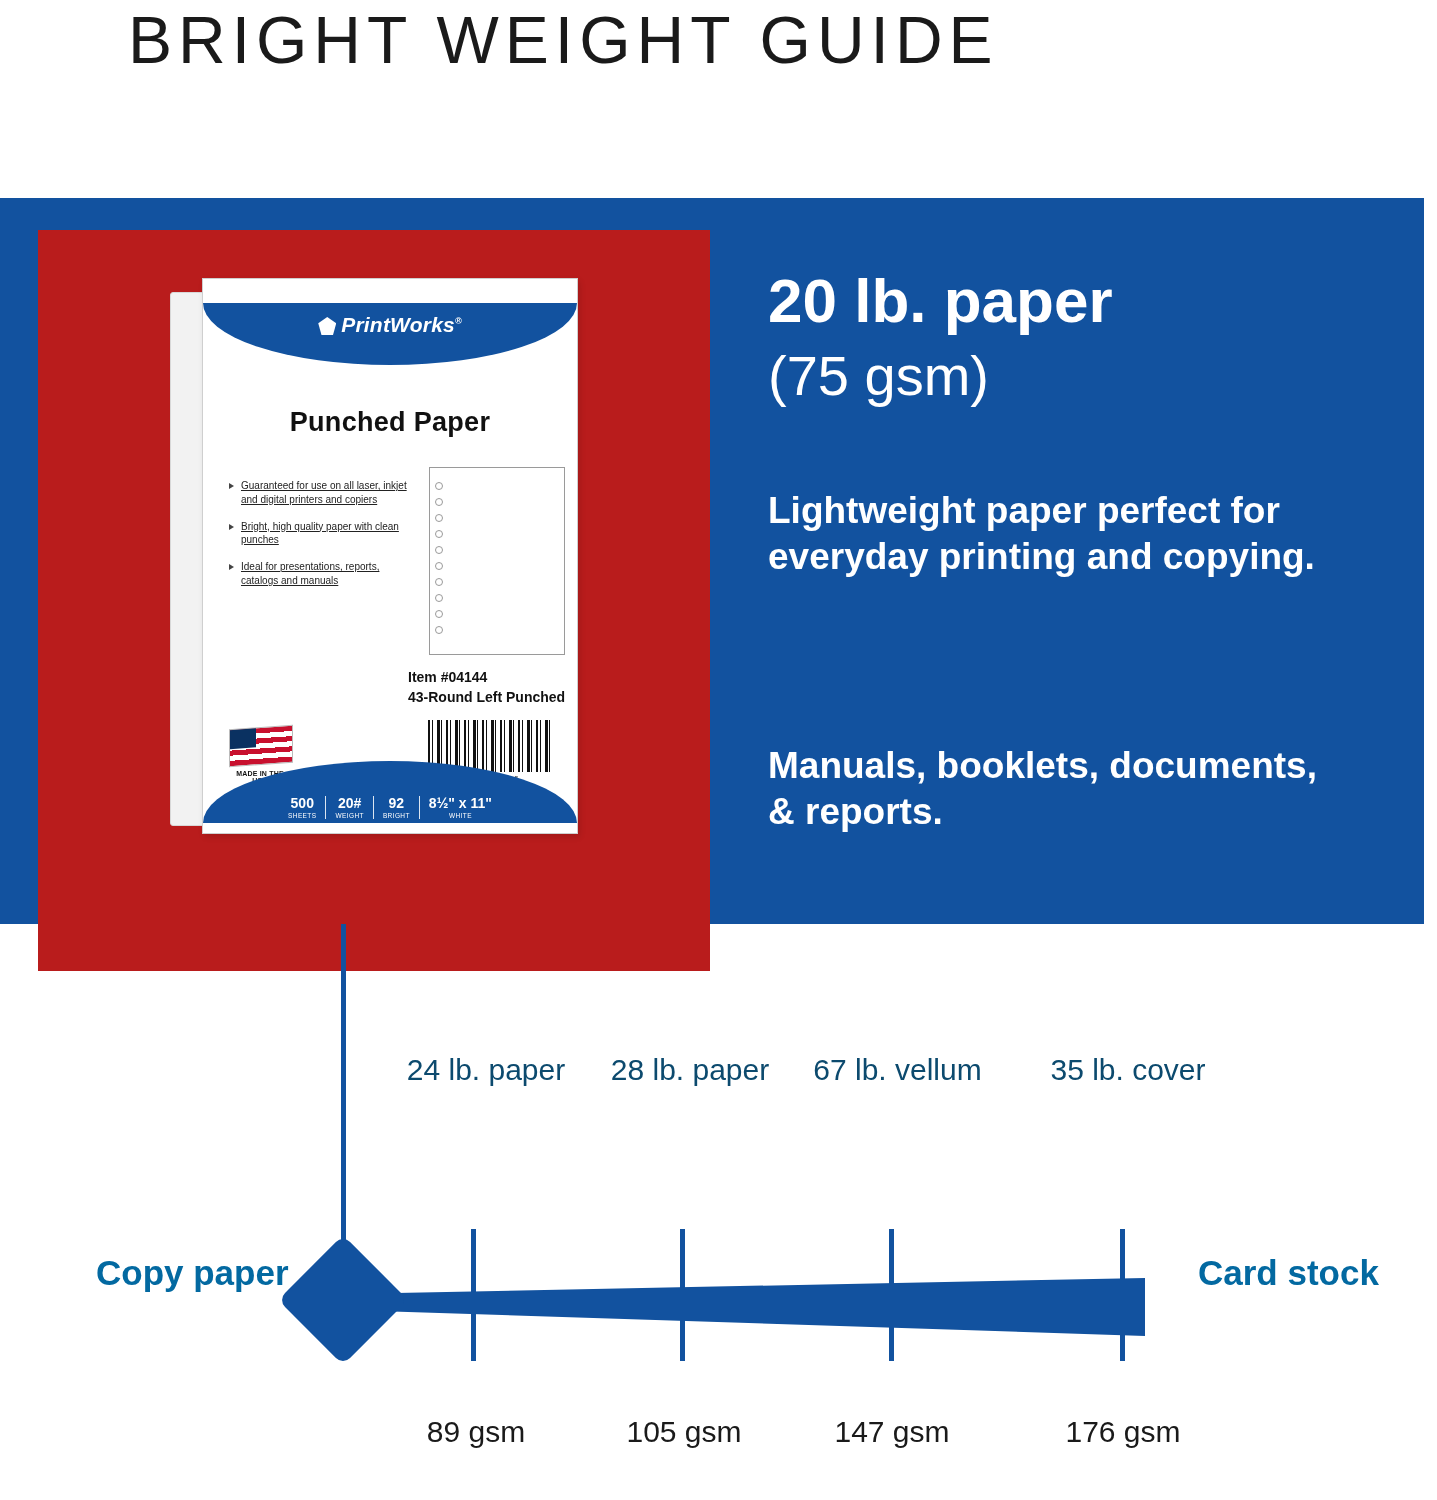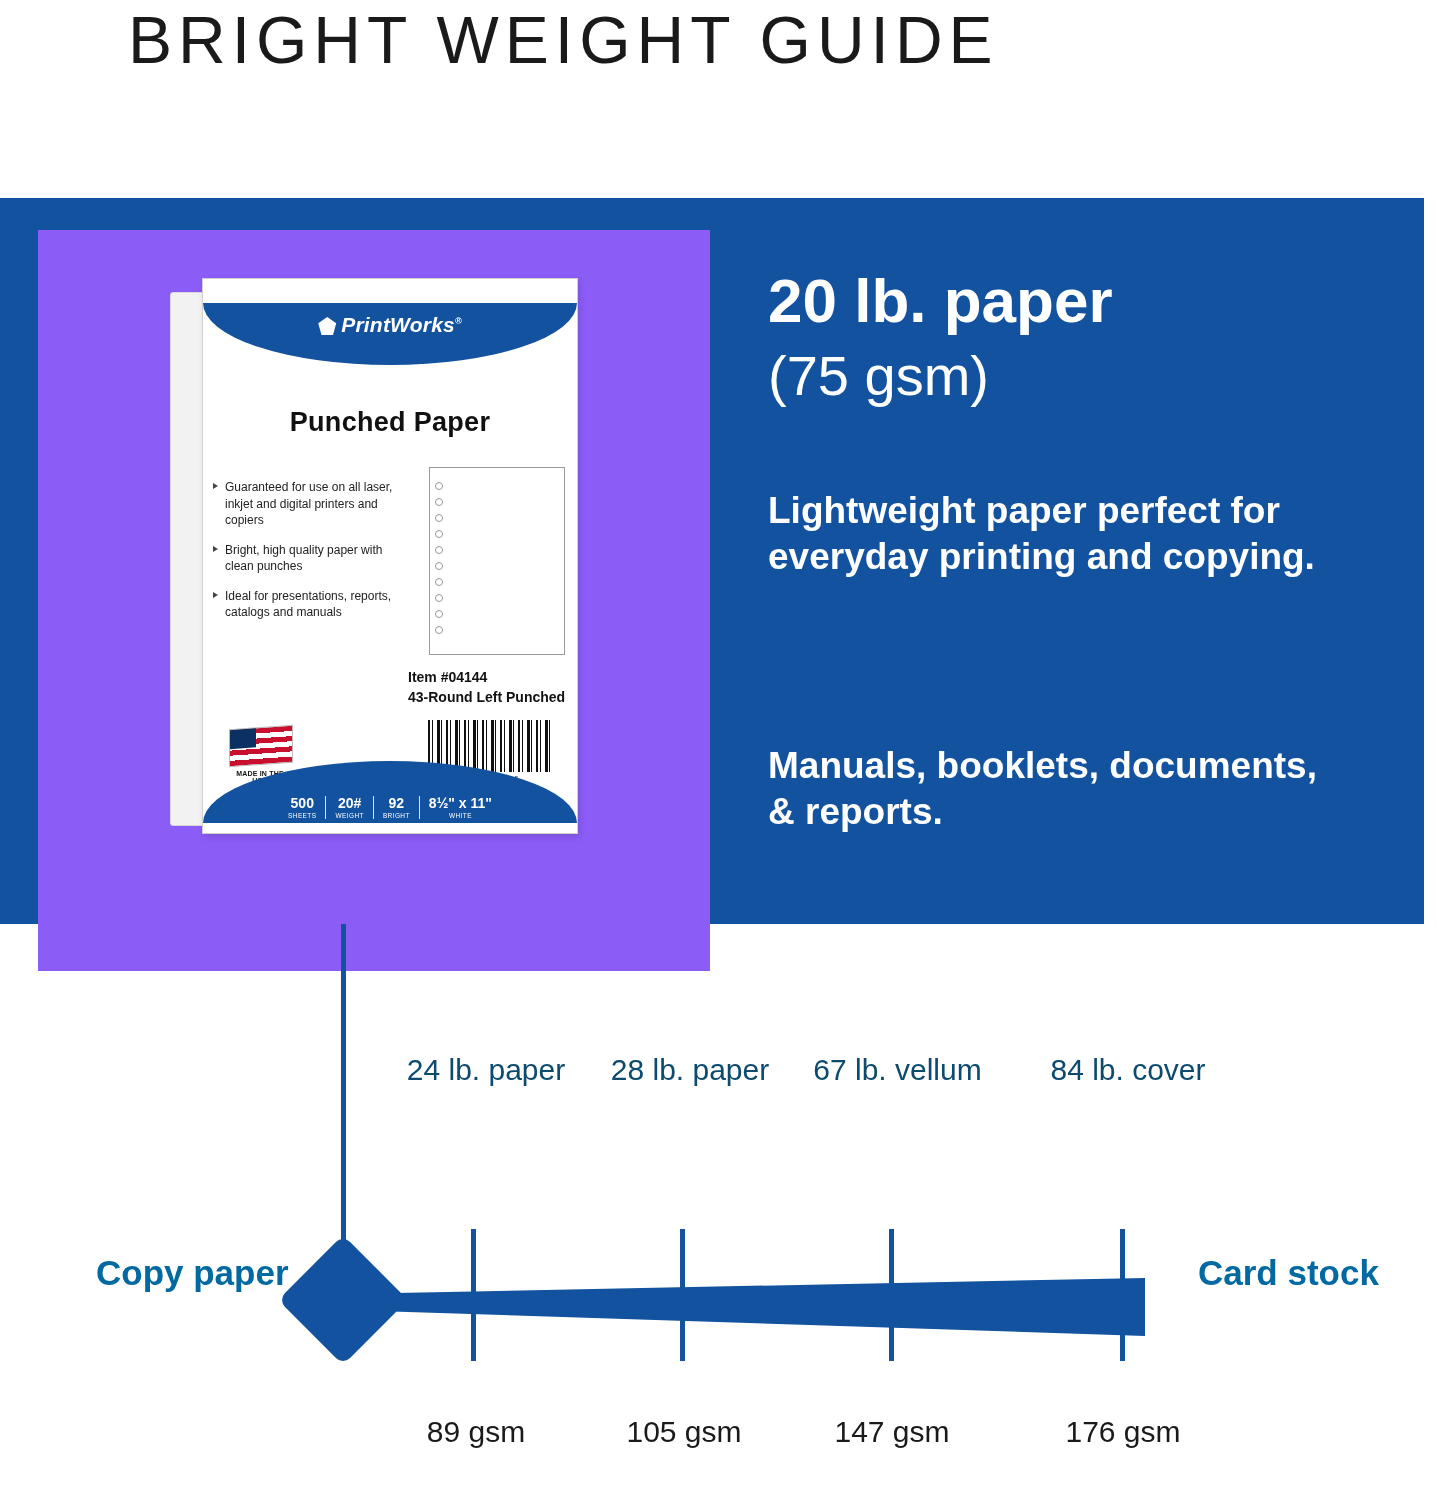--- a/index.html
+++ b/index.html
@@ -37,21 +37,21 @@
     height: 726px;
     background: #12529f;
     box-sizing: border-box;
   }
   .hero-photo {
     position: absolute;
     left: 38px;
     top: 32px;
     width: 672px;
     height: 741px;
-    background: #8b5cf6;
+    background: #b91c1c;
   }
 
   
   .pkg {
     position: absolute;
     left: 132px;
     top: 48px;
     width: 412px;
     height: 560px;
   }
@@ -106,25 +106,26 @@
     left: 0; top: 128px;
     width: 100%;
     text-align: center;
     font-size: 27px;
     font-weight: bold;
     color: #111111;
     letter-spacing: .3px;
   }
   .pkg-bullets {
     position: absolute;
-    left: 10px; top: 200px;
+    left: 26px; top: 200px;
     width: 180px;
-    font-size: 12px;
+    font-size: 10px;
     line-height: 1.38;
     color: #222222;
+    text-decoration: underline;
   }
   .pkg-bullets .b { margin-bottom: 13px; position: relative; padding-left: 12px; }
   .pkg-bullets .b:before {
     content: "";
     position: absolute; left: 0; top: 4px;
     border-left: 5px solid #444; border-top: 3.5px solid transparent; border-bottom: 3.5px solid transparent;
   }
   .pkg-sheet {
     position: absolute;
     left: 226px; top: 188px;
@@ -371,21 +372,21 @@
   </div>
 </div>
 
 <div class="scale">
 
   <div class="drop-line"></div>
 
   <div class="tick-label" style="left:396px; top:128px; width:180px;">24 lb. paper</div>
   <div class="tick-label" style="left:600px; top:128px; width:180px;">28 lb. paper</div>
   <div class="tick-label" style="left:800px; top:128px; width:195px;">67 lb. vellum</div>
-  <div class="tick-label" style="left:1033px; top:128px; width:190px;">84 lb. cover</div>
+  <div class="tick-label" style="left:1033px; top:128px; width:190px;">35 lb. cover</div>
 
   <div class="tick" style="left:471px; top:305px; height:132px;"></div>
   <div class="tick" style="left:680px; top:305px; height:132px;"></div>
   <div class="tick" style="left:889px; top:305px; height:132px;"></div>
   <div class="tick" style="left:1120px; top:305px; height:132px;"></div>
 
   <div class="wedge">
     <svg width="800" height="70" viewBox="0 0 800 70" xmlns="http://www.w3.org/2000/svg">
       <polygon points="0,16 800,0 800,58 0,32" fill="#12529f"></polygon>
     </svg>

